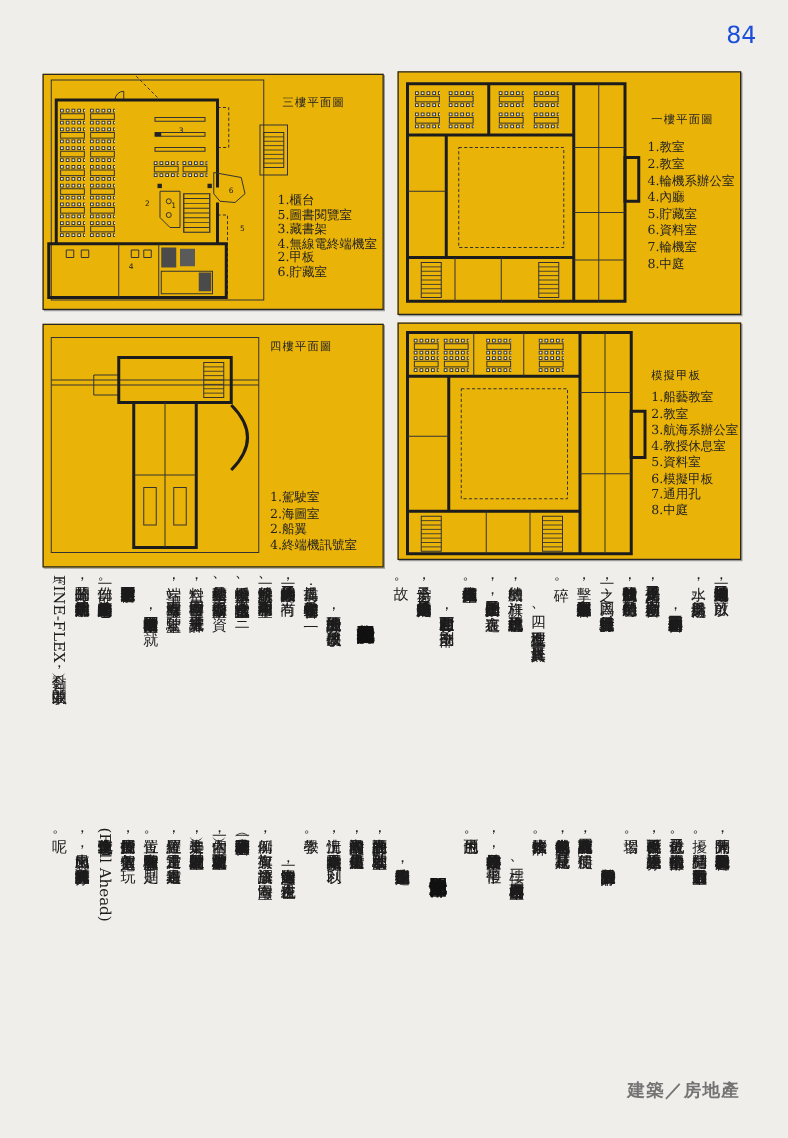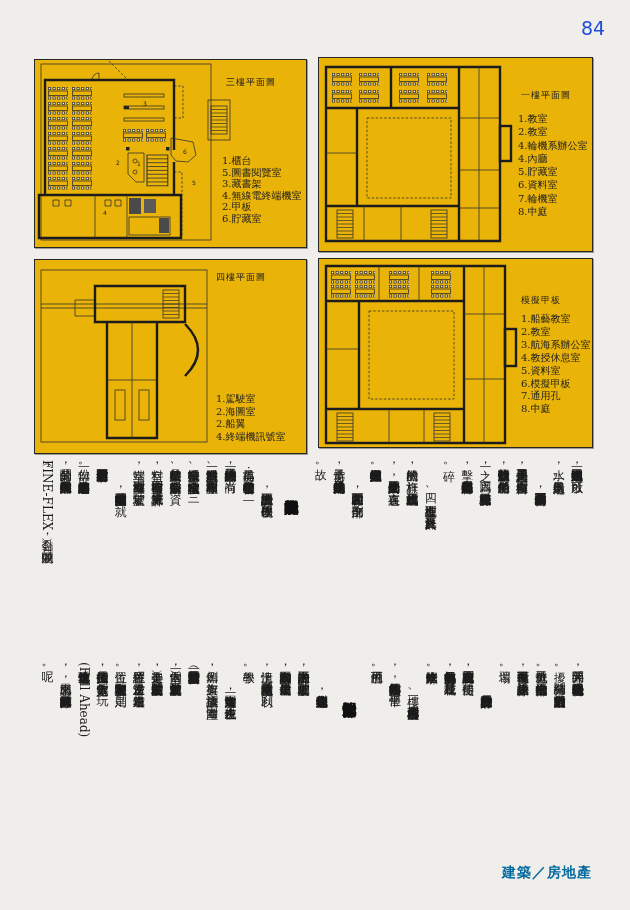--- a/index.html
+++ b/index.html
@@ -51,21 +51,21 @@
   #s1-right { right:44px; top:460px; }
   #s1-head  { right:329px; top:489px; }
   #s1-left  { right:354px; top:460px; }
   #s2-right { right:43px; top:662px; }
   #s2-head  { right:271px; top:691px; }
   #s2-left  { right:299px; top:662px; }
 
   .footer {
     position:absolute; left:502px; top:864px;
     font-family:"DejaVu Sans", sans-serif; font-weight:bold; font-size:14px;
-    letter-spacing:1px; color:#0369a1;
+    letter-spacing:1px; color:#737373;
   }
 </style>
 </head>
 <body>
 
 <svg width="0" height="0" style="position:absolute">
   <defs>
     <g id="desk-block">
       <line x1="0" y1="1.5" x2="20" y2="1.5" stroke="#3a3a3a" stroke-width="3" stroke-dasharray="3 1.6"></line>
       <line x1="0" y1="1.5" x2="20" y2="1.5" stroke="#f3f3f1" stroke-width="1.4" stroke-dasharray="1.4 3.2" stroke-dashoffset="-0.8"></line>

